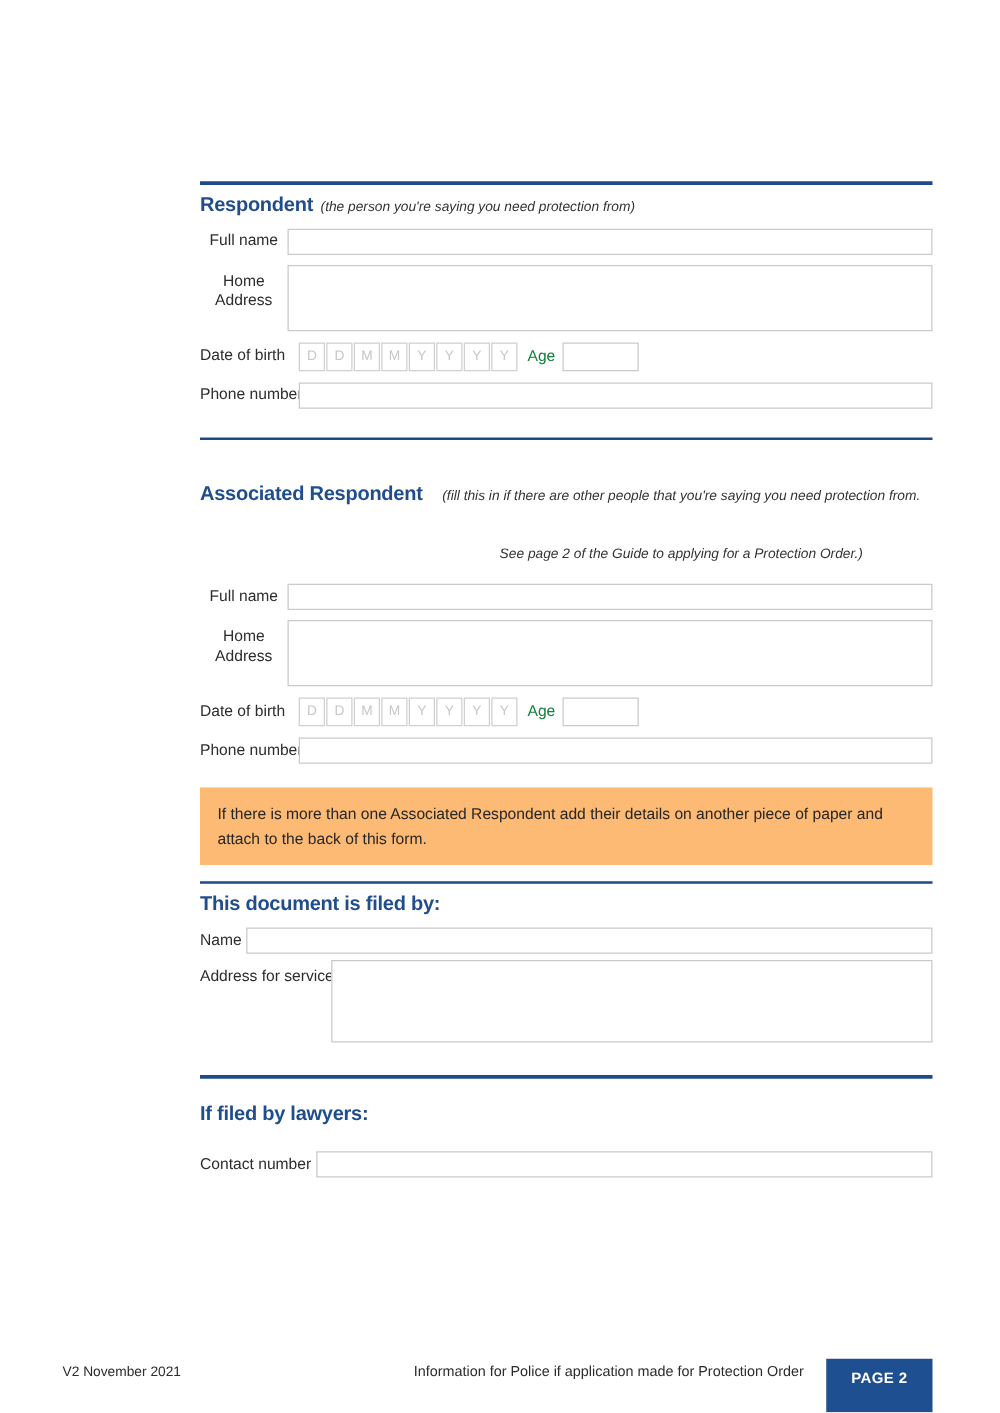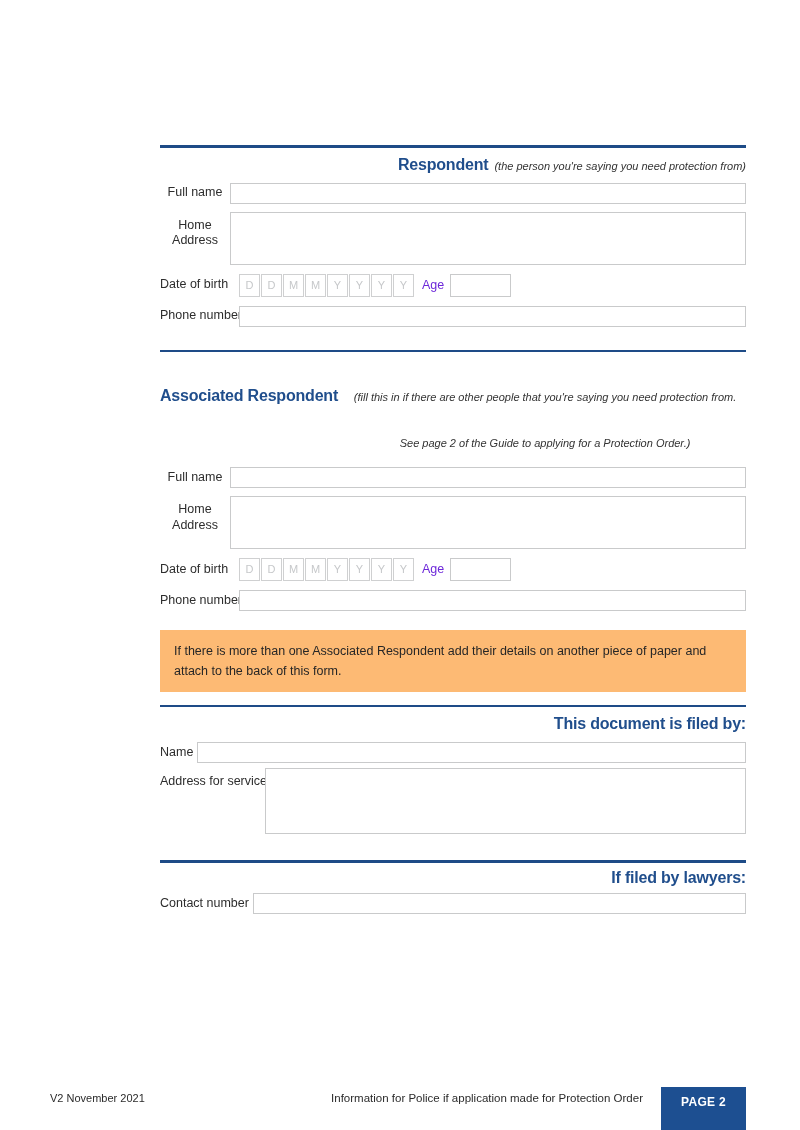--- a/index.html
+++ b/index.html
@@ -24,21 +24,20 @@
     height: 2.5px;
     background: #1e4b87;
     border: none;
   }
 
   .sec-head {
     display: flex;
     align-items: baseline;
     gap: 6px;
     margin-top: 8px;
-    justify-content: flex-end;
   }
   .sec-title {
     font-size: 16px;
     font-weight: bold;
     color: #204e8c;
     letter-spacing: -0.2px;
     white-space: nowrap;
   }
   .sec-subtitle {
     font-size: 11px;
@@ -86,21 +85,21 @@
     width: 21px;
     height: 23px;
     border: 1px solid #cfd0d1;
     text-align: center;
     font-family: "Liberation Sans", sans-serif;
     font-size: 11px;
     padding: 0;
     outline: none;
   }
   .dob-box::placeholder { color: #c6c8ca; opacity: 1; }
-  .age-label { font-size: 12.5px; color: #6d28d9; margin-left: 8px; margin-right: 6px; }
+  .age-label { font-size: 12.5px; color: #15803d; margin-left: 8px; margin-right: 6px; }
   .age-input {
     width: 61px;
     height: 23px;
     border: 1px solid #c9cacb;
     font-family: "Liberation Sans", sans-serif;
     font-size: 13px;
     padding: 2px 6px;
     outline: none;
   }
 
@@ -146,21 +145,21 @@
     padding-top: 8px;
   }
 
   
   .m-t-8  { margin-top: 8px; }
   .m-t-9  { margin-top: 9px; }
   .m-t-15 { margin-top: 15px; }
   .m-t-23 { margin-top: 23px; }
   .m-t-13 { margin-top: 13px; }
   .m-t-26 { margin-top: 26px; }
-  .m-t-6  { margin-top: 6px; }
+  .m-t-6  { margin-top: 20px; }
   .m-t-5  { margin-top: 5px; }
   .h-53 { height: 53px; }
   .h-66 { height: 66px; }
 </style>
 </head>
 <body>
 
 <div class="page">
   <div class="content">
 

